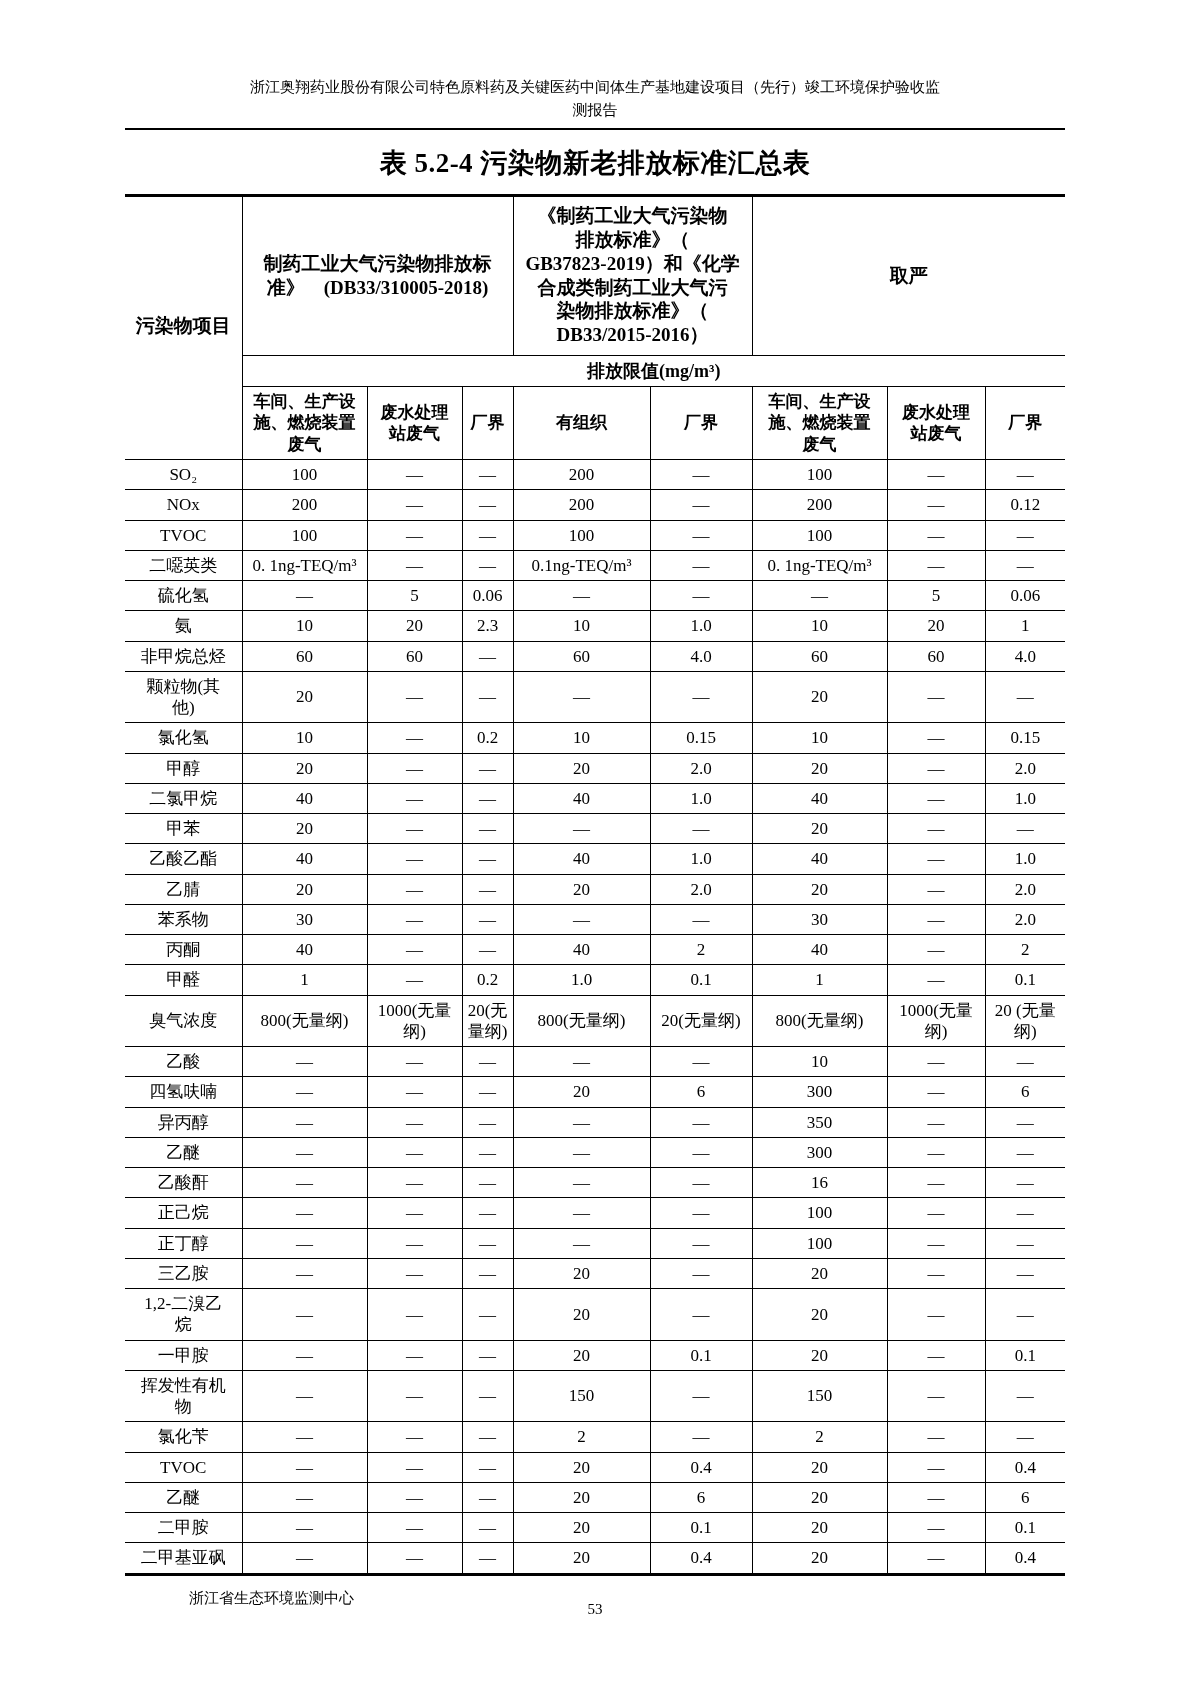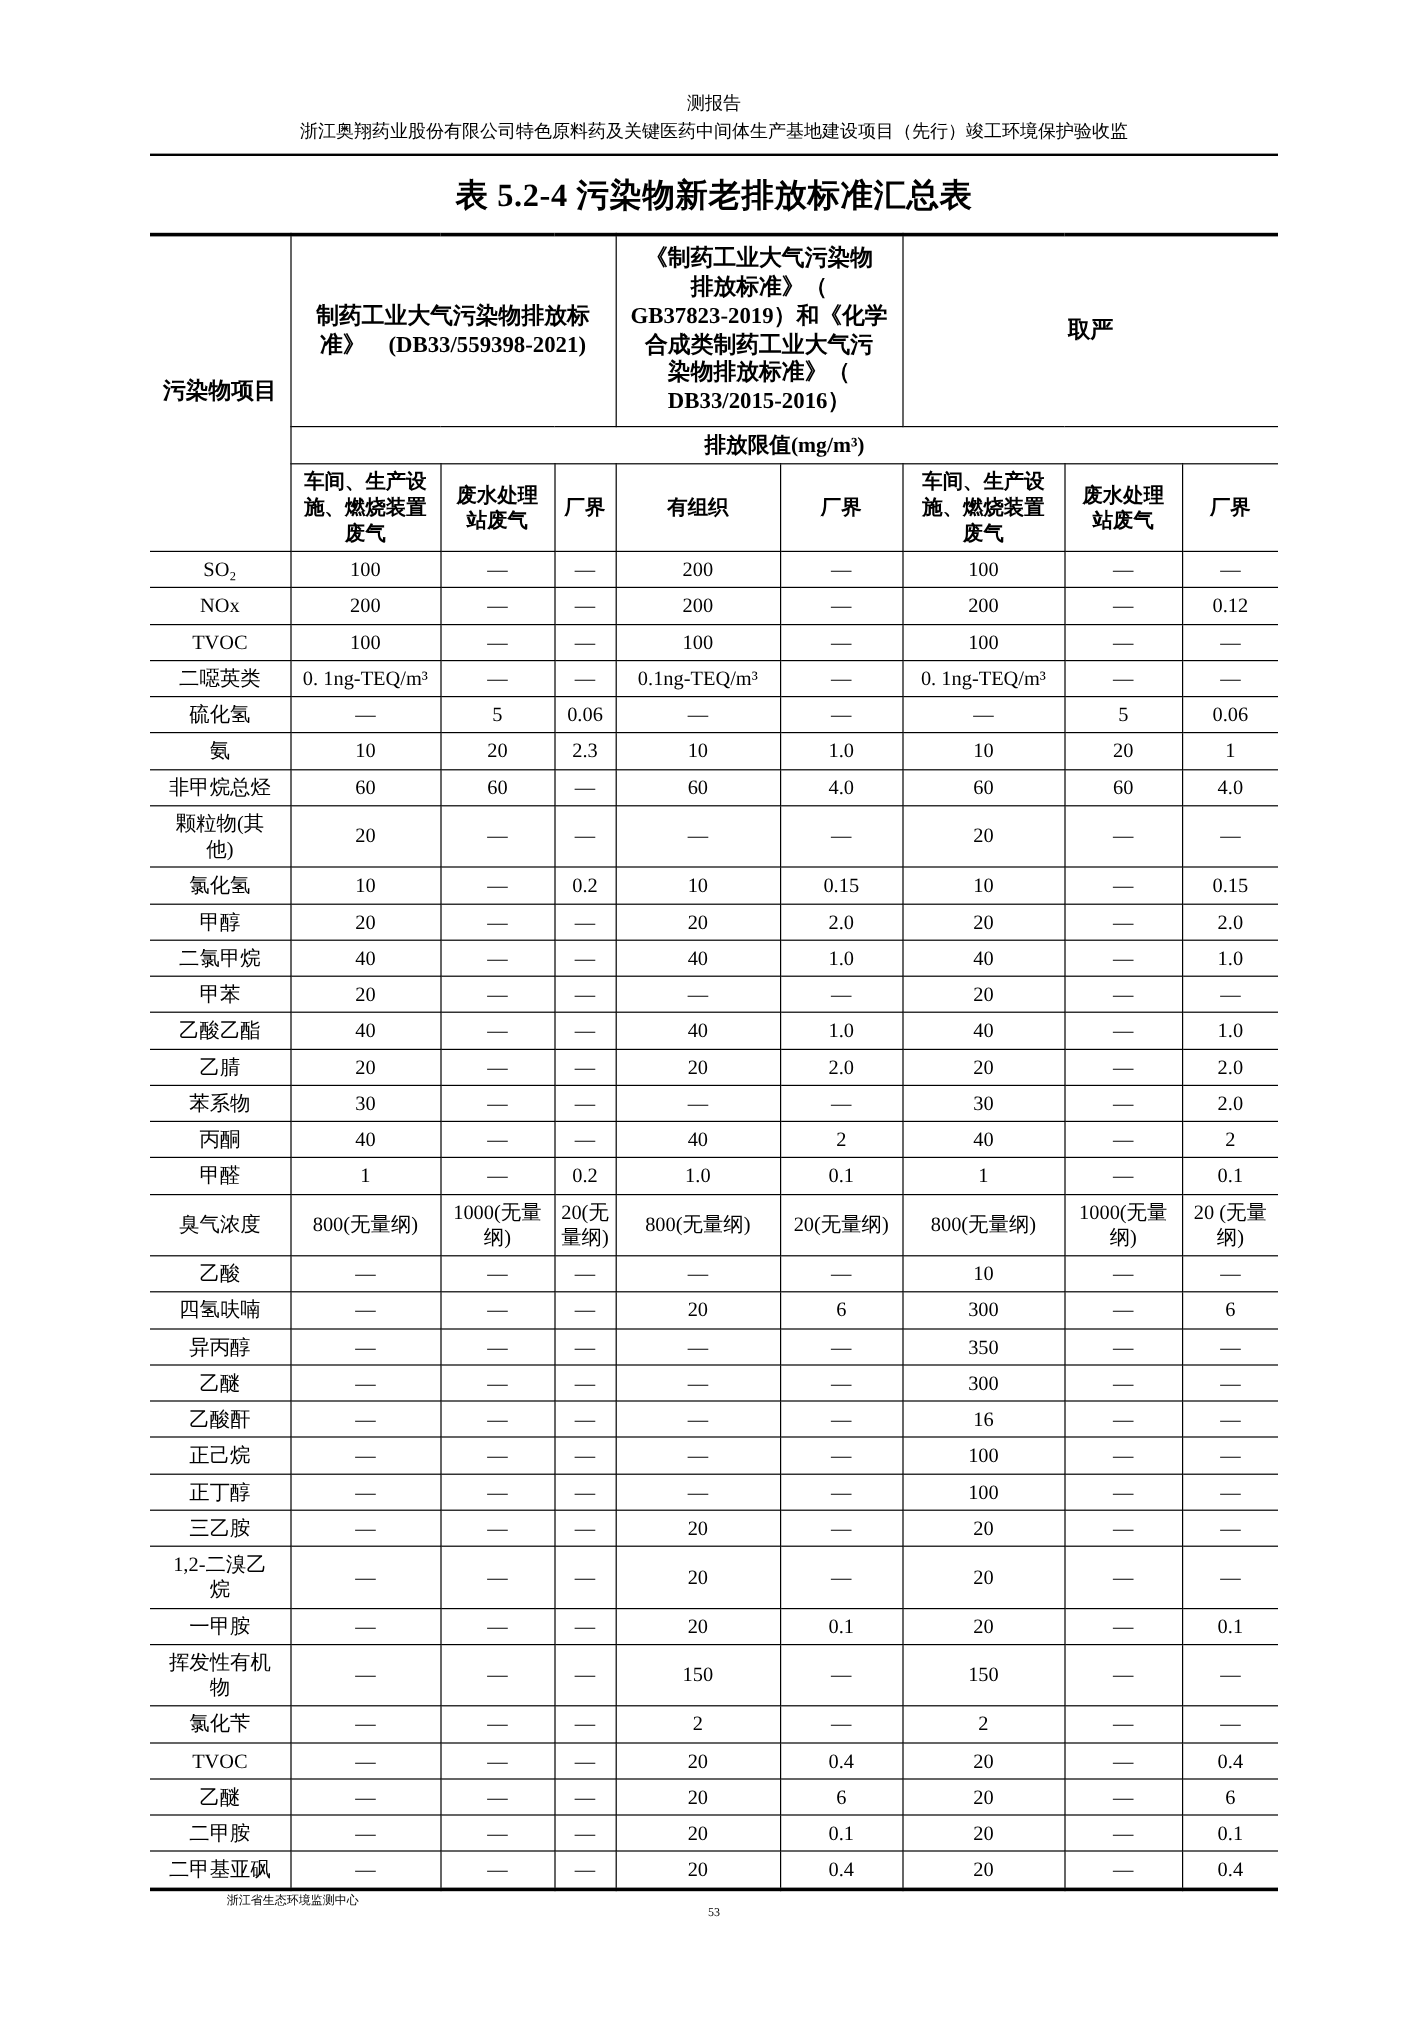--- a/index.html
+++ b/index.html
@@ -60,56 +60,56 @@
   td.lh { font-size: 18px; padding: 2px; height: 22px; }
   td.sub {
     font-size: 17px;
     white-space: pre-line;
     height: 64px;
     line-height: 1.3;
   }
   td.label { white-space: pre-line; }
   .doc-footer {
     position: relative;
-    margin-top: 1px;
-    font-size: 10px;
+    margin-top: 13px;
+    font-size: 15px;
     height: 22px;
   }
   .doc-footer .org { position: absolute; left: 64px; top: 0; }
   .doc-footer .pageno { position: absolute; left: 0; right: 0; text-align: center; top: 12px; }
 </style>
 </head>
 <body>
 
 <div class="page">
 
   <div class="doc-header">
+    <div>浙江奥翔药业股份有限公司特色原料药及关键医药中间体生产基地建设项目（先行）竣工环境保护验收监</div>
     <div>测报告</div>
-    <div>浙江奥翔药业股份有限公司特色原料药及关键医药中间体生产基地建设项目（先行）竣工环境保护验收监</div>
   </div>
 
   <div class="doc-title">表 5.2-4 污染物新老排放标准汇总表</div>
 
   <table class="std">
     <colgroup>
       <col style="width:117px">
         <col style="width:125px">
         <col style="width:95px">
       <col style="width:51px">
         <col style="width:137px">
         <col style="width:102px">
       <col style="width:135px">
         <col style="width:98px">
         <col style="width:80px">
     </colgroup>
     <thead>
       <tr>
         <td rowspan="3" class="corner">污染物项目</td>
         <td colspan="3" class="gh gh-left">制药工业大气污染物排放标
-准》　(DB33/559398-2021)</td>
+准》　(DB33/310005-2018)</td>
         <td colspan="2" class="gh">《制药工业大气污染物
 排放标准》（
 GB37823-2019）和《化学
 合成类制药工业大气污
 染物排放标准》（
 DB33/2015-2016）</td>
         <td colspan="3" class="gh">取严</td>
       </tr>
       <tr>
         <td colspan="8" class="lh">排放限值(mg/m³)</td>

